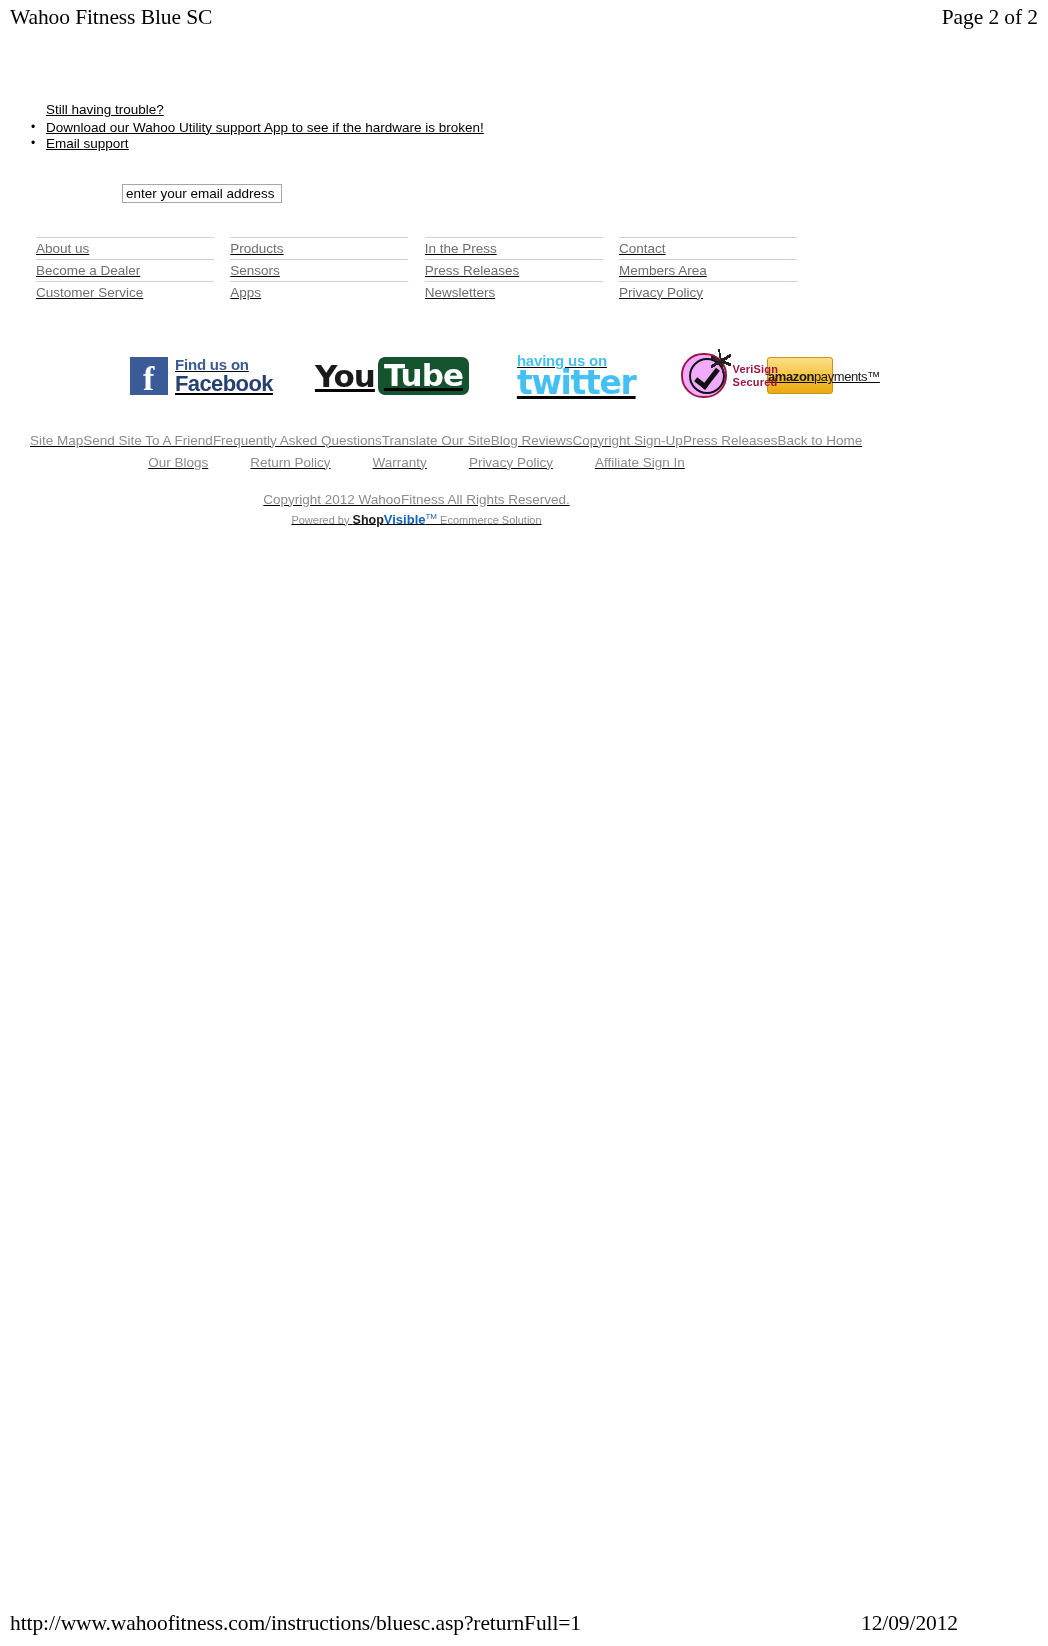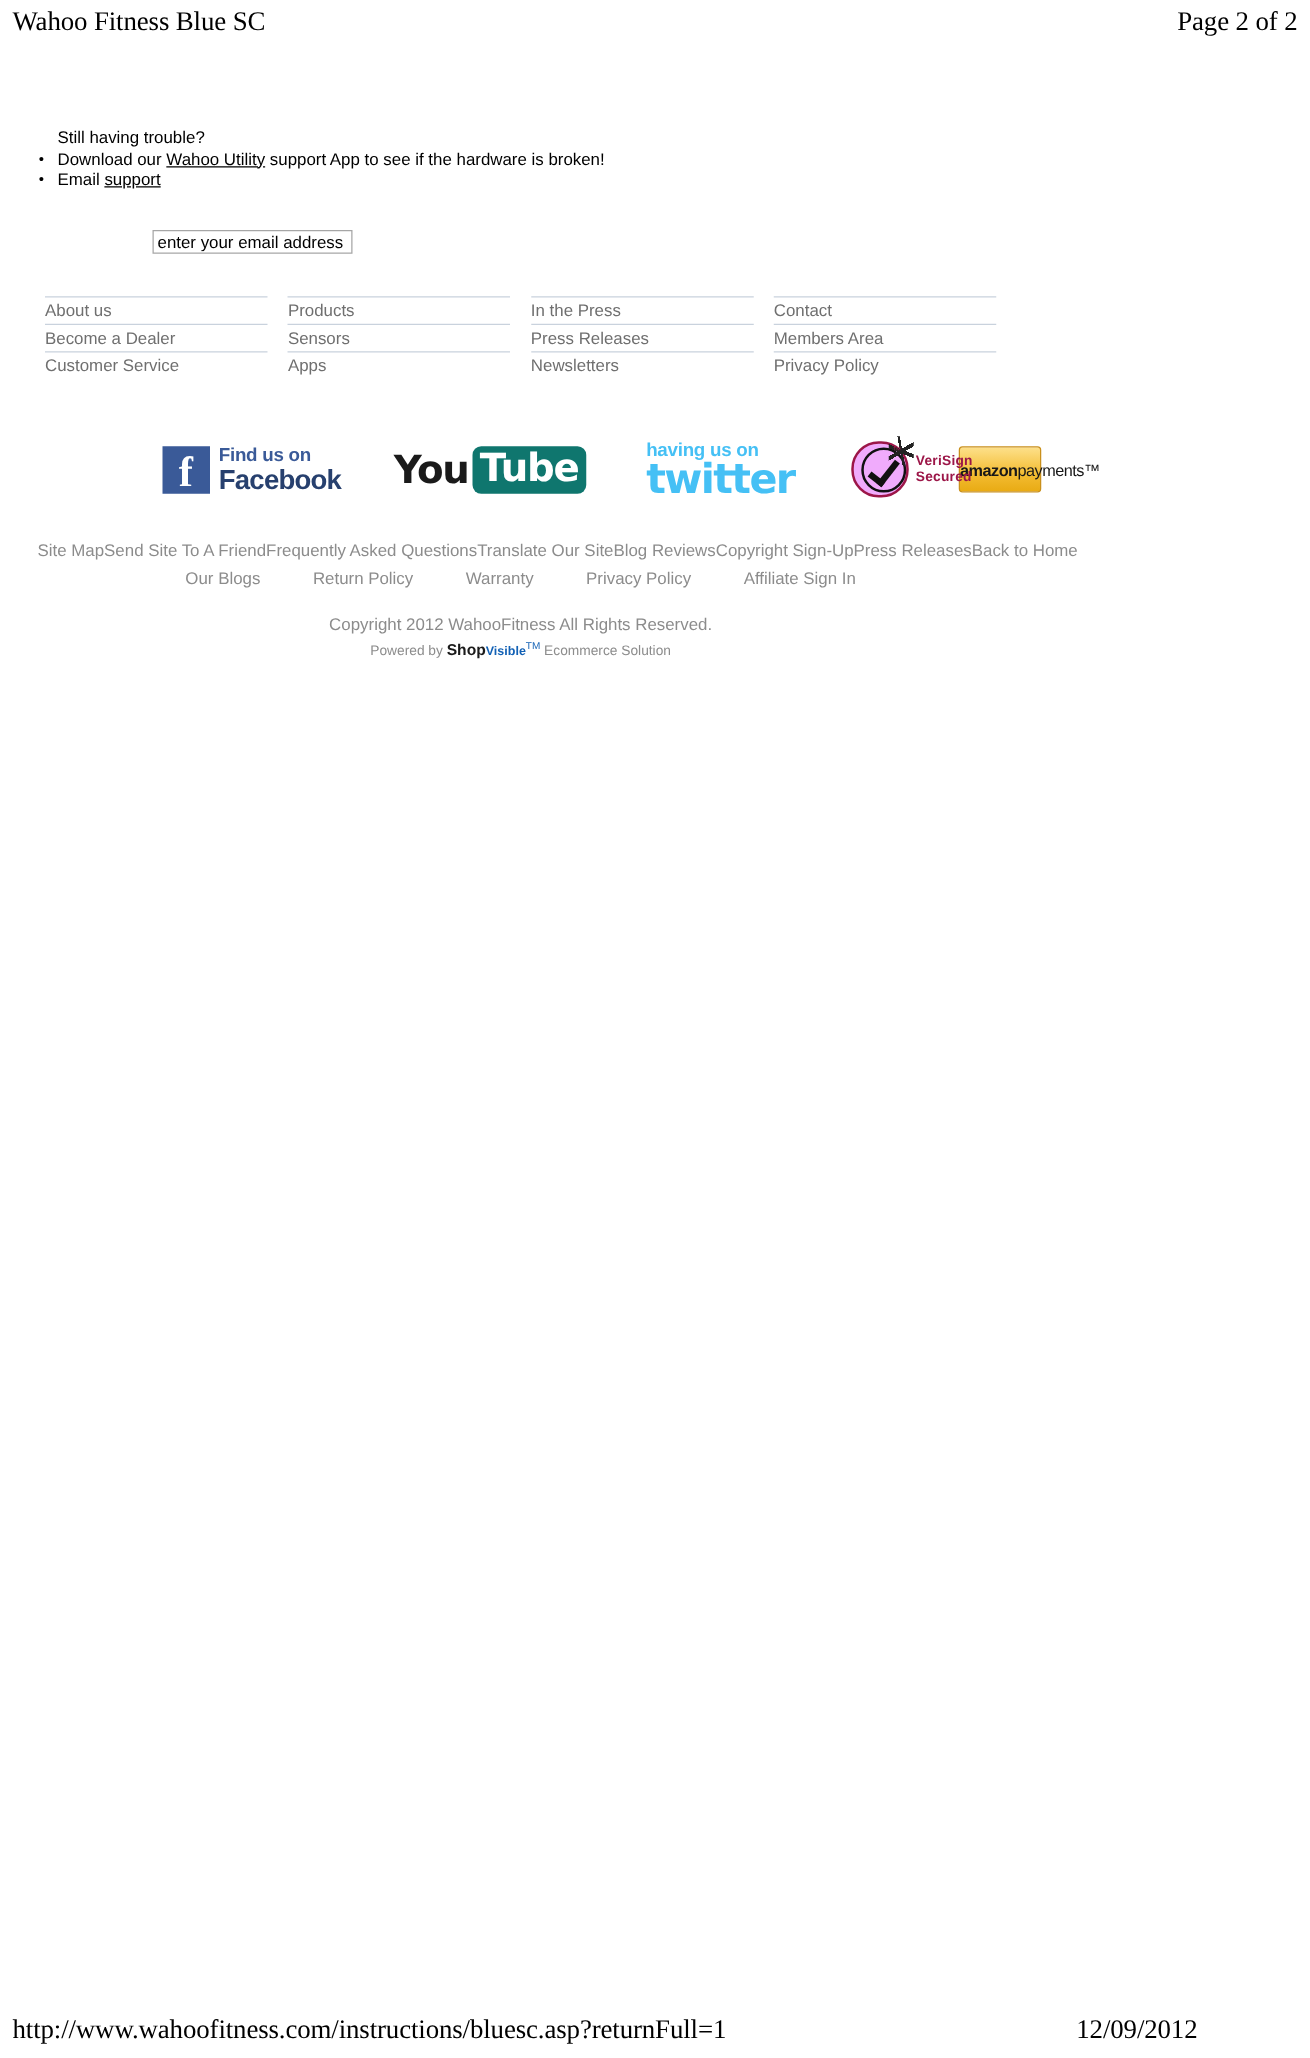--- a/index.html
+++ b/index.html
@@ -34,20 +34,21 @@
     gap: 16px;
   }
   .print-header .ph-right { text-align: right; }
 
   
   .page {
     position: absolute;
     top: 34px;
     left: 0;
     width: 833px;
+    text-decoration: underline;
   }
 
   
   .trouble {
     margin-top: 68px;
     padding-left: 28px;
     color: #000;
     font-size: 13.5px;
     line-height: 16.5px;
   }
@@ -170,21 +171,21 @@
   
   .yt { margin-right: 48px; }
   .yt-you {
     color: #1a1a1a;
     font-size: 31px;
     font-weight: bold;
     letter-spacing: -1px;
     font-family: "DejaVu Sans", sans-serif;
   }
   .yt-tube {
-    background: #0f766e;
+    background: #14532d;
     color: #ffffff;
     font-size: 31px;
     font-weight: bold;
     letter-spacing: -1px;
     border-radius: 7px;
     padding: 0 6px 2px 6px;
     margin-left: 3px;
     font-family: "DejaVu Sans", sans-serif;
   }
 
@@ -322,21 +323,21 @@
     line-height: 14px;
   }
   .pv-shop {
     color: #1a1a1a;
     font-weight: bold;
     font-size: 12.5px;
   }
   .pv-visible {
     color: #1261b5;
     font-weight: bold;
-    font-size: 10px;
+    font-size: 13px;
   }
   .pv-tm { font-size: 8px; color: #1261b5; vertical-align: super; }
 
   
   .print-footer {
     position: absolute;
     bottom: 0;
     left: 0;
     width: 968px;
     height: 42px;

